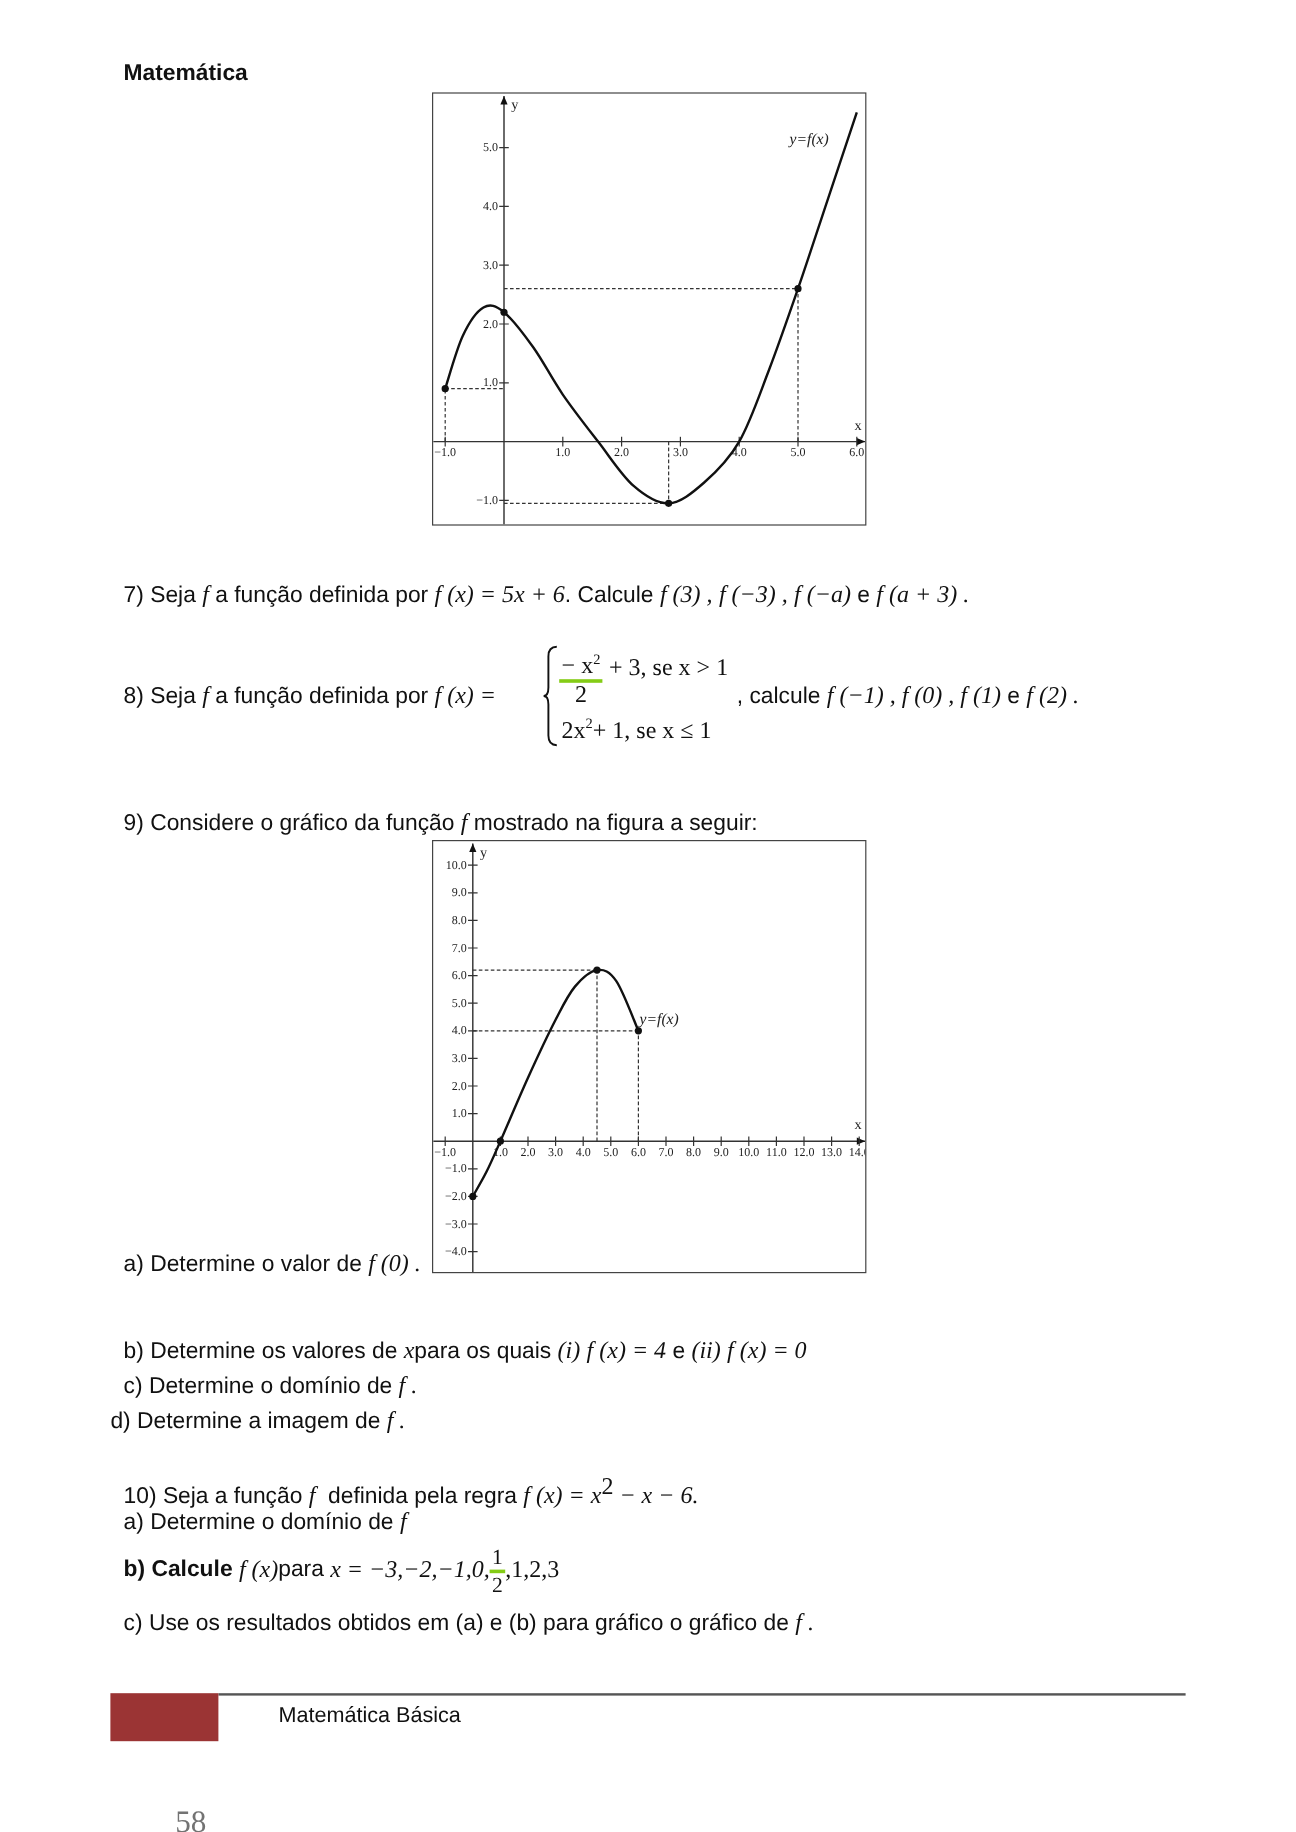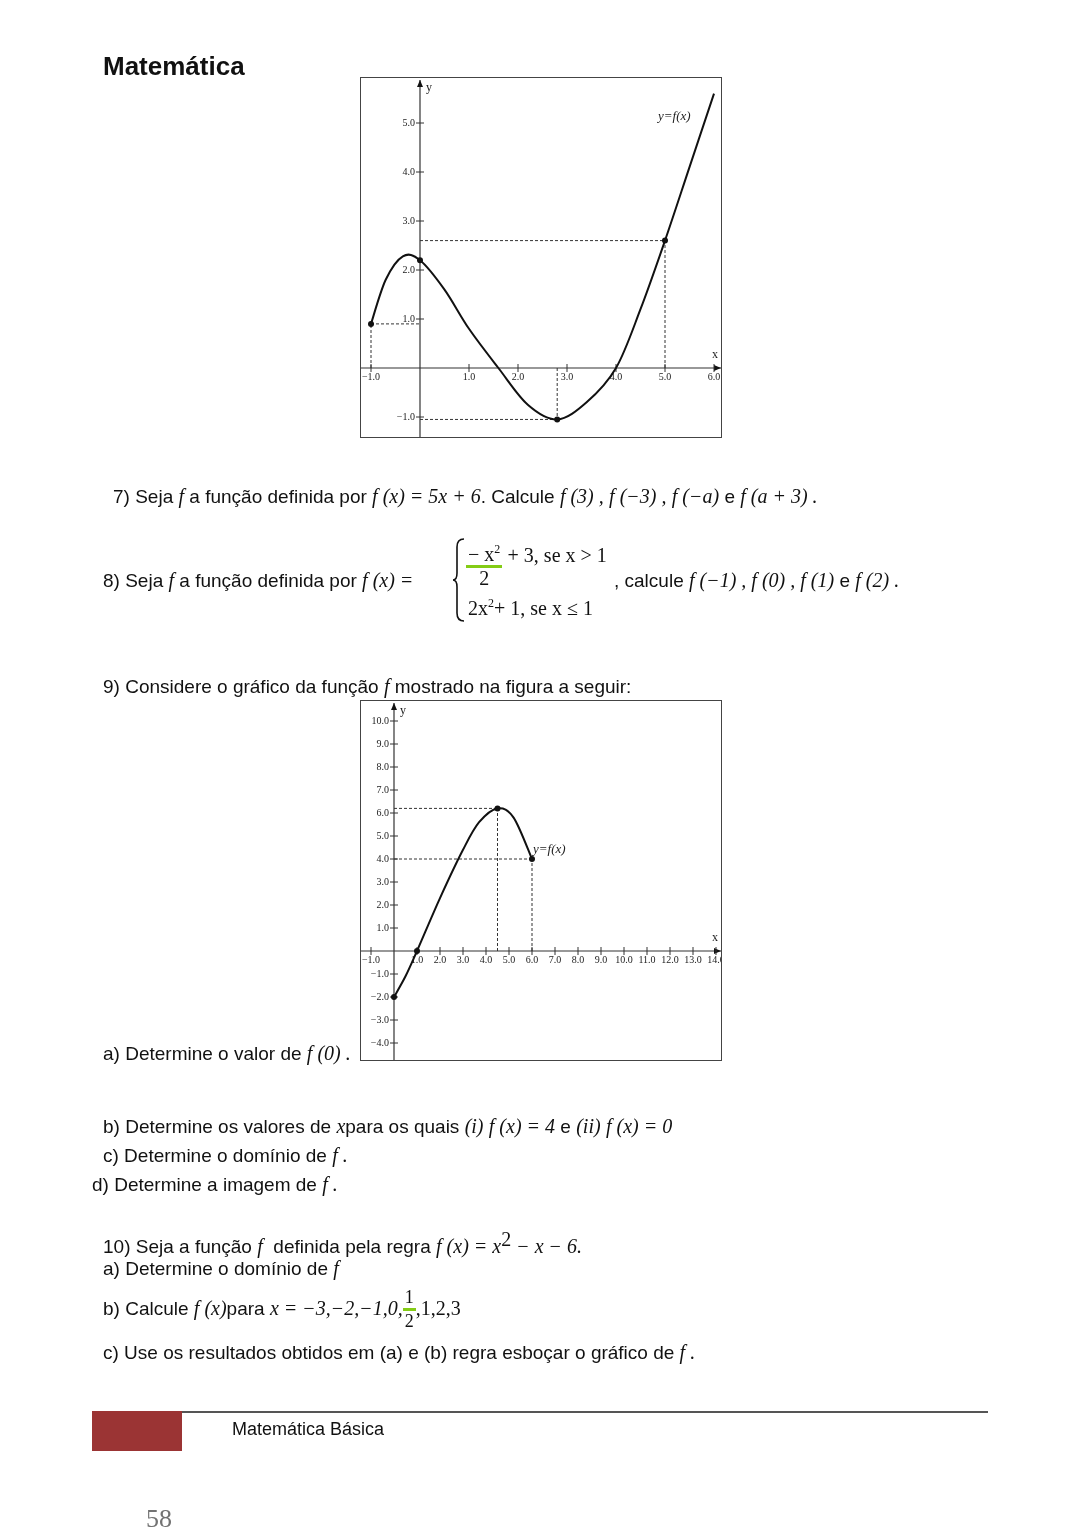--- a/index.html
+++ b/index.html
@@ -1,19 +1,19 @@
 <!DOCTYPE html>
 <html><head>
 <meta charset="utf-8">
 <style>
   html, body { margin: 0; padding: 0; background: #ffffff; }
   body { width: 1080px; height: 1527px; position: relative; overflow: hidden;
          font-family: "Liberation Sans", sans-serif; color: #111; }
   .abs { position: absolute; }
-  .header-title { left: 103px; top: 51px; font-weight: bold; font-size: 26px; }
+  .header-title { left: 103px; top: 51px; font-weight: bold; font-size: 19px; }
   .txt { font-size: 19px; white-space: nowrap; }
   .m { font-family: "Liberation Serif", serif; font-style: normal; font-size: 20px; }
   .mi { font-family: "Liberation Serif", serif; font-style: italic; font-size: 20px; }
   .graph { position: absolute; border: 1px solid #444; background: #fff; }
   .graph svg { display: block; }
   .tick-label { font-family: "Liberation Serif", serif; font-size: 10px; fill: #222; }
   .axis-name { font-family: "Liberation Serif", serif; font-size: 12px; fill: #222; }
   .curve-label { font-family: "Liberation Serif", serif; font-style: italic; font-size: 13px; fill: #222; }
   .frac { display: inline-block; text-align: center; vertical-align: middle; }
   .frac .num { display: block; border-bottom: 3px solid #84cc16; padding: 0 2px; line-height: 22px; }
@@ -72,21 +72,21 @@
       <line x1="59" y1="162.6" x2="304" y2="162.6" stroke="#333" stroke-width="1" stroke-dasharray="3,2"></line>
       <path d="M10 245.9 C12.450000000000001 238.55 19.39166666666667 213.07 24.700000000000003 201.8 C30.008333333333336 190.53000000000003 36.13333333333333 181.5466666666667 41.85 178.28000000000003 C47.56666666666667 175.01333333333335 52.05833333333334 176.64666666666665 59 182.2 C65.94166666666666 187.75333333333333 75.33333333333333 200.16666666666666 83.5 211.6 C91.66666666666667 223.03333333333333 99.01666666666667 237.73333333333335 108 250.8 C116.98333333333333 263.8666666666667 127.60000000000001 277.3416666666667 137.4 290 C147.20000000000002 302.6583333333333 157 318.175 166.8 326.75 C176.60000000000002 335.325 186.39999999999998 341.85833333333335 196.2 341.45 C206 341.04166666666663 215.79999999999998 332.875 225.6 324.3 C235.4 315.725 246.01666666666665 305.51666666666665 255 290 C263.98333333333335 274.48333333333335 271.3333333333333 252.43333333333334 279.5 231.2 C287.6666666666667 209.96666666666664 295.8333333333333 186.28333333333333 304 162.6 C312.1666666666667 138.91666666666666 320.3333333333333 113.60000000000002 328.5 89.10000000000002 C336.6666666666667 64.60000000000002 348.9166666666667 27.850000000000023 353 15.600000000000023" fill="none" stroke="#111" stroke-width="2"></path>
       <circle cx="10" cy="245.9" r="3" fill="#111"></circle>
       <circle cx="59" cy="182.2" r="3" fill="#111"></circle>
       <circle cx="196.2" cy="341.45" r="3" fill="#111"></circle>
       <circle cx="304" cy="162.6" r="3" fill="#111"></circle>
       <text x="297" y="42" class="curve-label">y=f(x)</text>
     </svg>
 </div>
 
-<div class="abs txt" style="left:103px; top:485px;margin-left:10px;">
+<div class="abs txt" style="left:103px; top:485px;">
   <span>7) Seja</span>
   <span class="mi">f</span>
   <span>a função definida por</span>
   <span class="mi">f (x) = 5x + 6</span><span>. Calcule</span>
   <span class="mi">f (3) ,</span>
   <span class="mi">f (−3) ,</span>
   <span class="mi">f (−a)</span>
   <span>e</span>
   <span class="mi">f (a + 3) .</span>
 </div>
@@ -228,25 +228,25 @@
   <span>10) Seja a função</span>
   <span class="mi">f</span>&nbsp;
   <span>definida pela regra</span>
   <span class="mi">f (x) = x</span><sup class="m">2</sup><span class="mi"> − x − 6.</span>
 </div>
 <div class="abs txt" style="left:103px; top:1257px;">
   <span>a) Determine o domínio de</span>
   <span class="mi">f</span>
 </div>
 <div class="abs txt" style="left:103px; top:1286px;">
-  <span style="vertical-align: middle;">b) Calcule</span>
+  <span style="vertical-align: middle; font-weight: bold;">b) Calcule</span>
   <span class="mi" style="vertical-align: middle;">f (x)</span><span style="vertical-align: middle;">para</span>
   <span class="mi" style="vertical-align: middle; text-align: center;">x = −3,−2,−1,0,</span><span class="frac m" style="font-size:18px;"><span class="num">1</span><span class="den">2</span></span><span class="m" style="vertical-align: middle;">,1,2,3</span>
 </div>
 <div class="abs txt" style="left:103px; top:1341px;">
-  <span>c) Use os resultados obtidos em (a) e (b) regra esboçar o gráfico de</span>
+  <span>c) Use os resultados obtidos em (a) e (b) para gráfico o gráfico de</span>
   <span class="mi">f .</span>
 </div>
 
 <div class="abs footer-rule"></div>
 <div class="abs footer-box"></div>
 <div class="abs footer-num">58</div>
 <div class="abs footer-title">Matemática Básica</div>
 
 </body></html>

